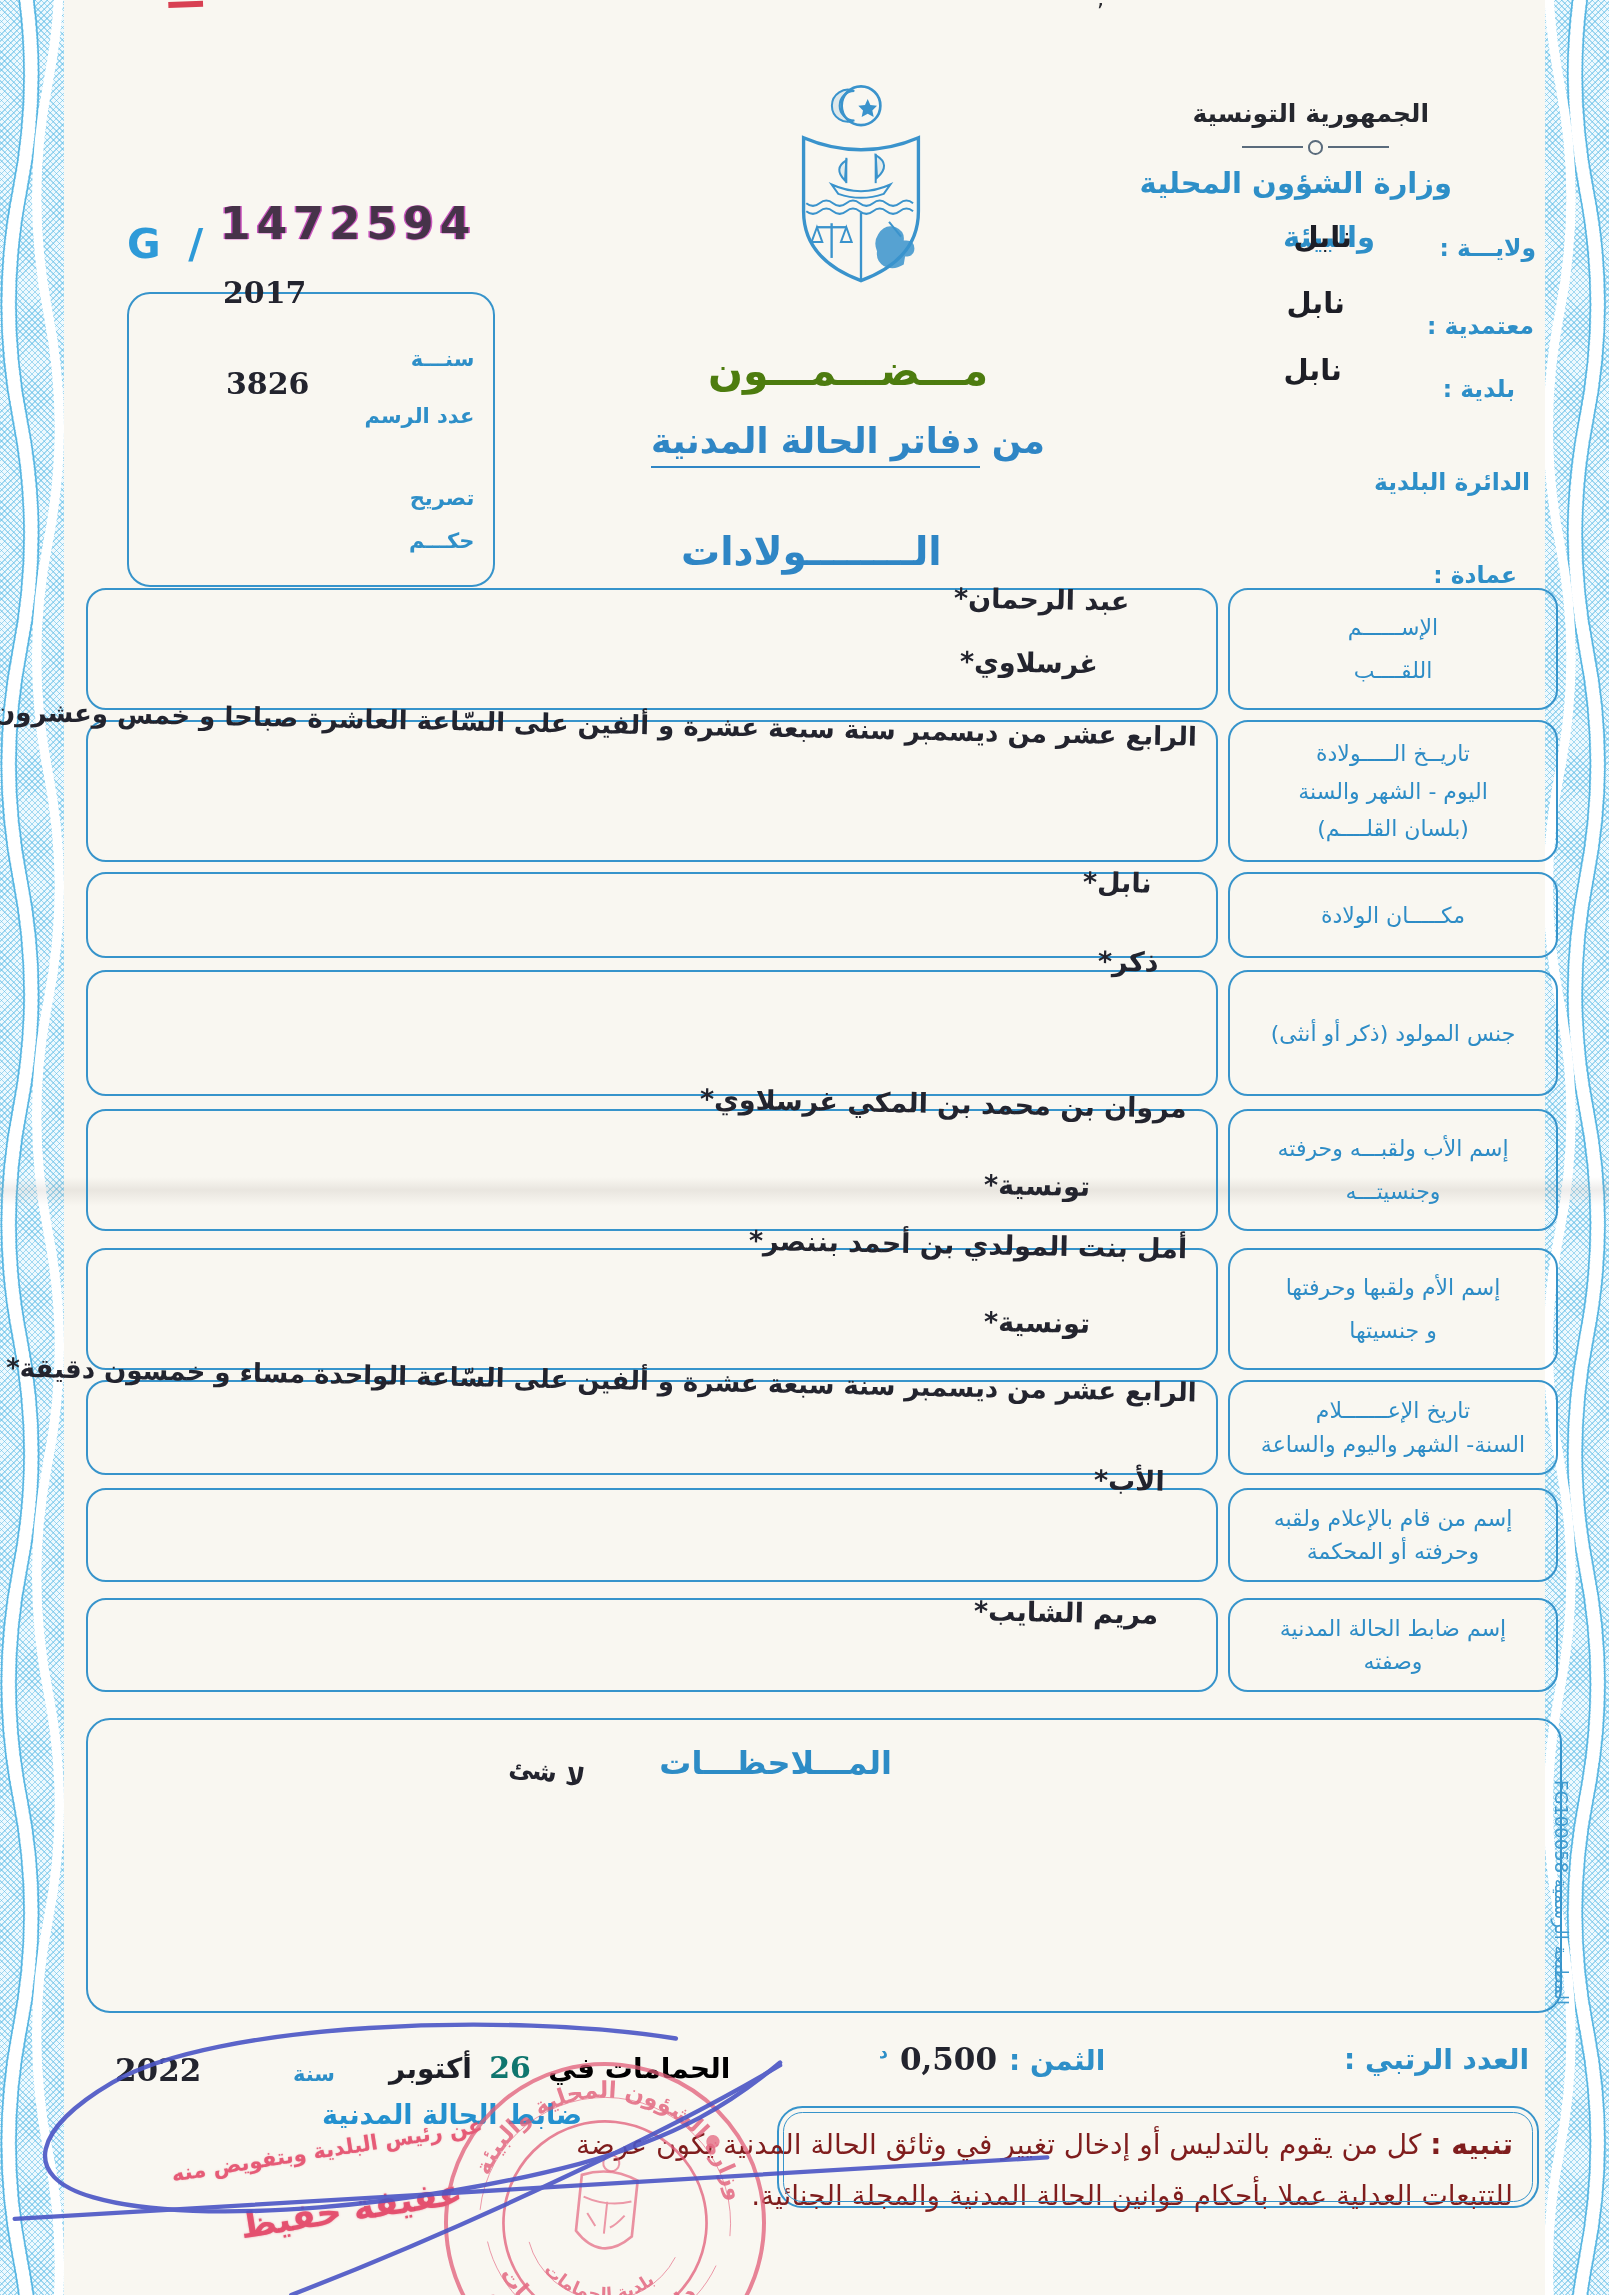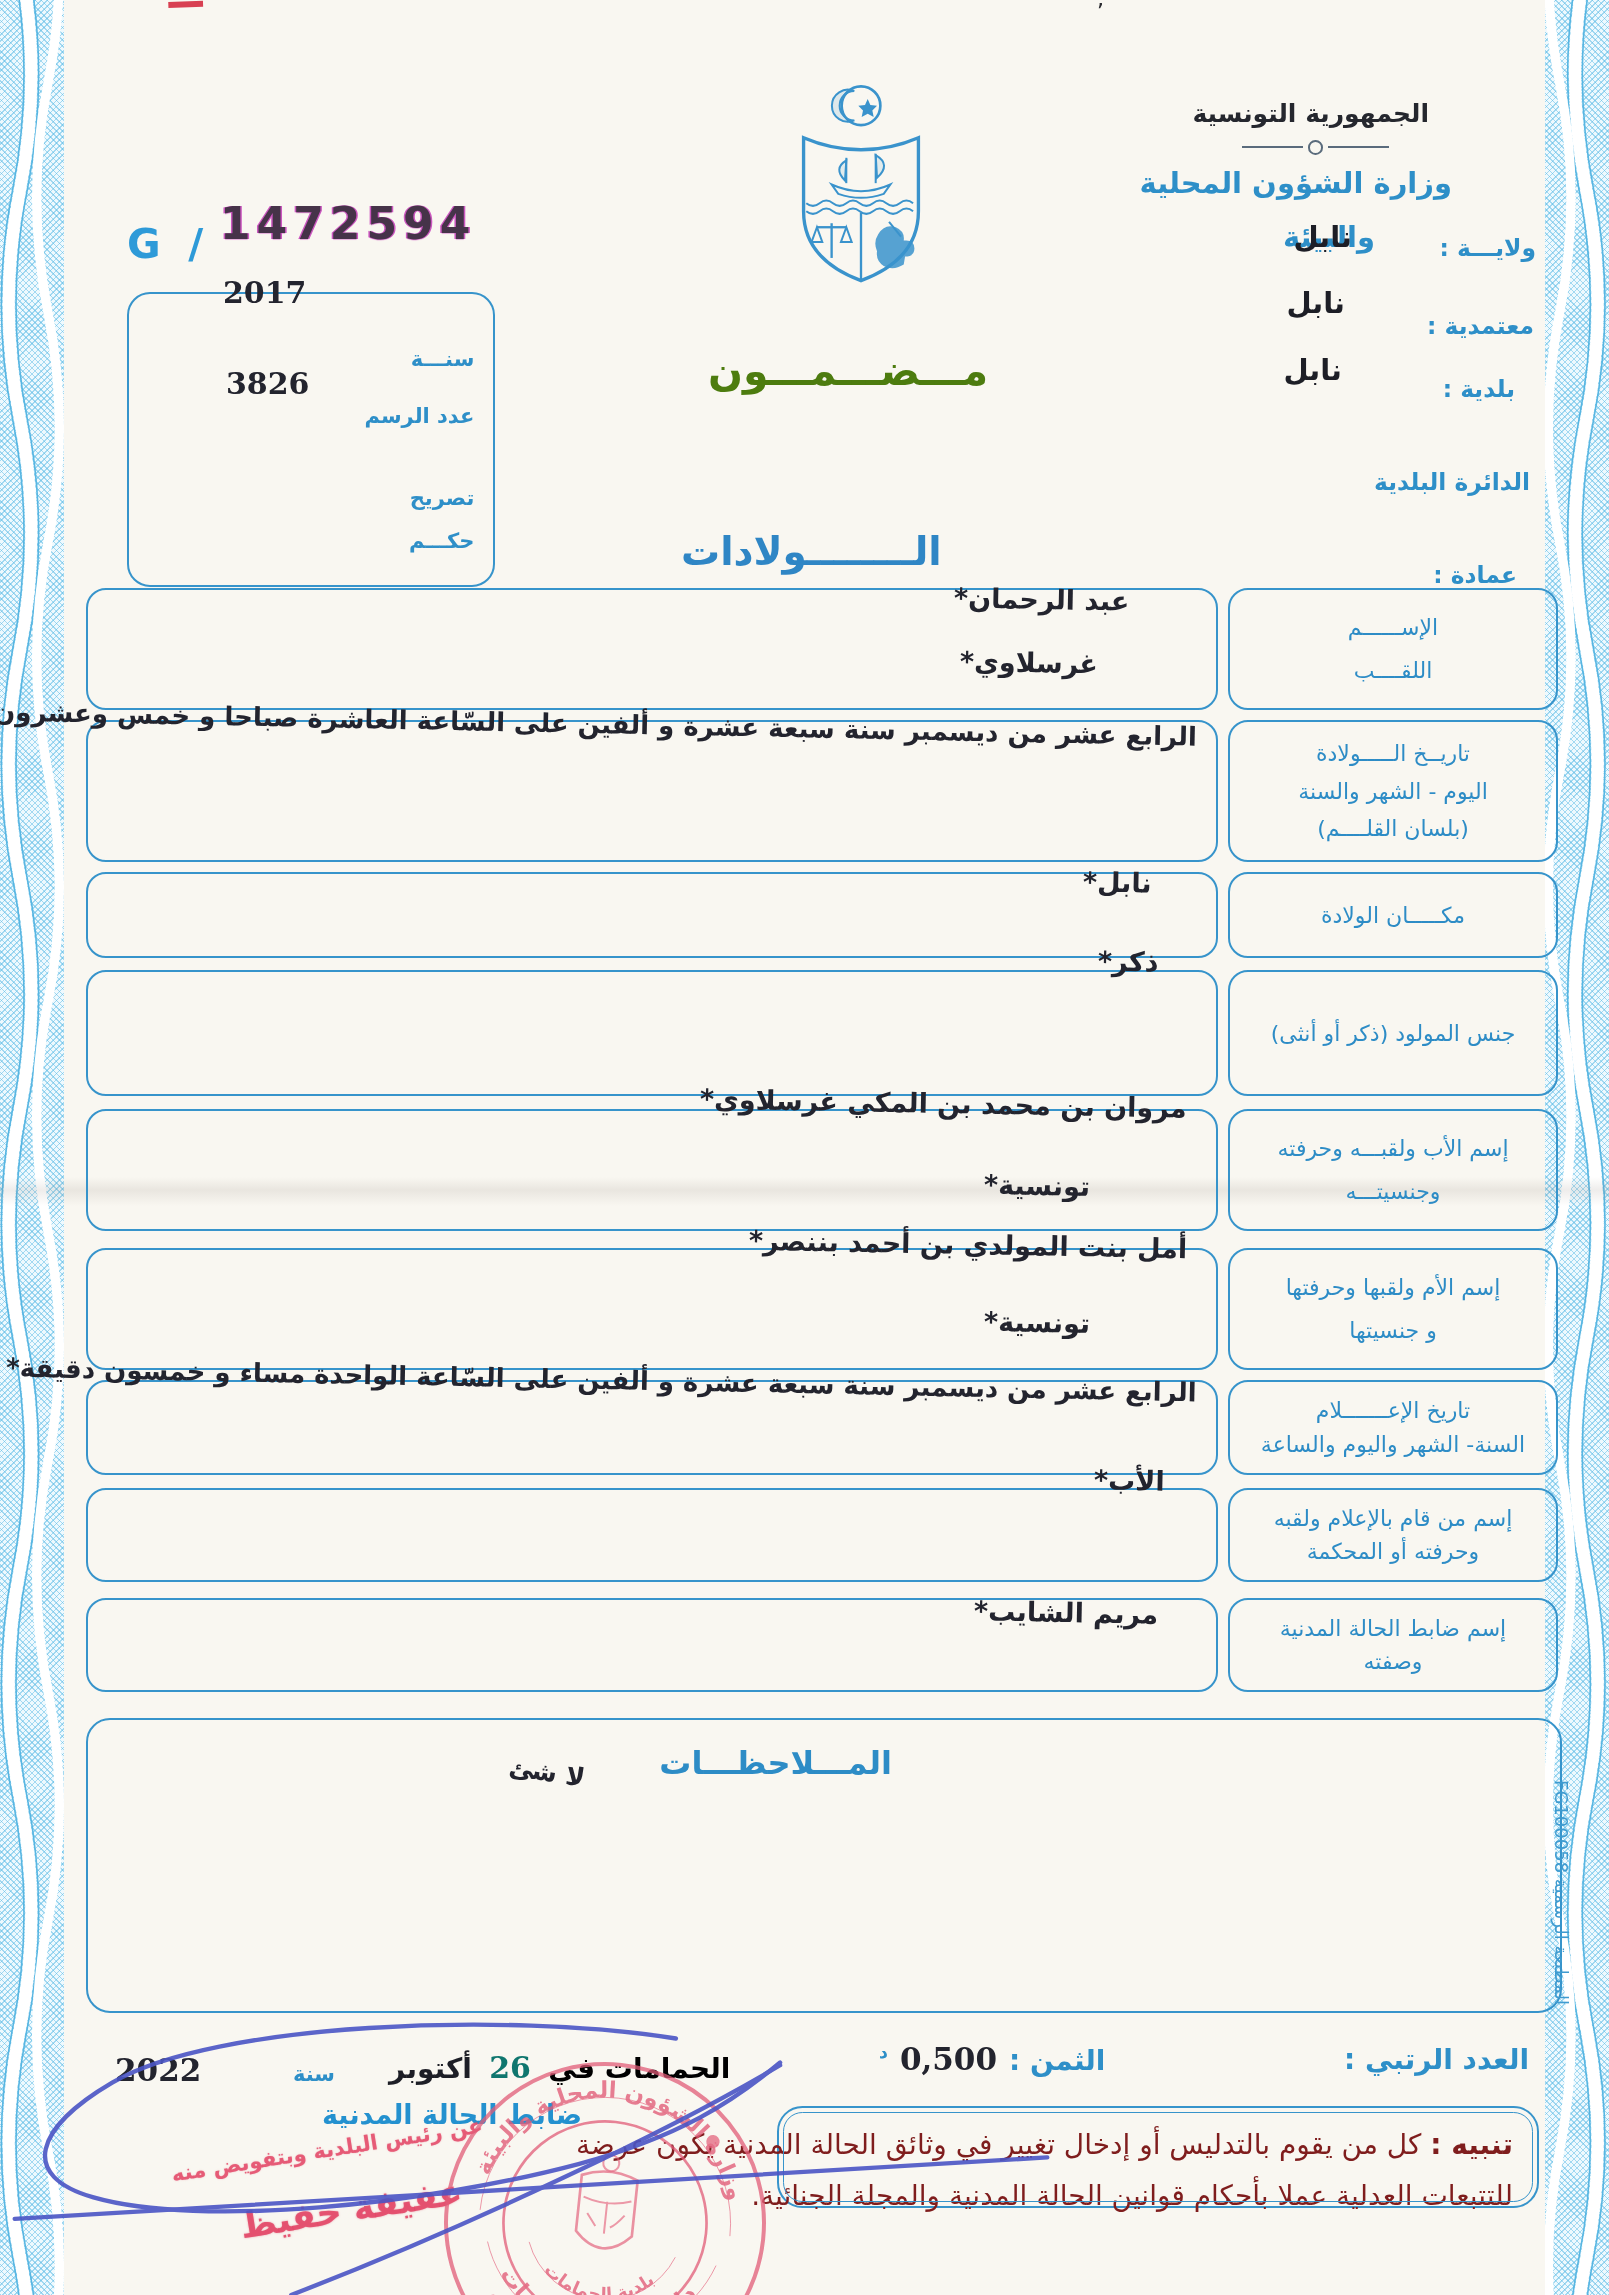--- a/index.html
+++ b/index.html
@@ -161,20 +161,23 @@
     <path d="M84 122 q-20 12 -2 30 z" stroke-width="3" fill="#3a93cc" fill-opacity=".12"></path>
     <path d="M128 114 q24 14 2 34 z" stroke-width="3" fill="#3a93cc" fill-opacity=".12"></path>
     <line x1="62" y1="216" x2="62" y2="268" stroke-width="3.5"></line>
     <line x1="40" y1="222" x2="84" y2="222" stroke-width="3.5"></line>
     <path d="M40 222 l-8 22 h16 z M84 222 l-8 22 h16 z" stroke-width="3"></path>
     <path d="M132 232 q10 -16 26 -10 q14 6 12 20 q16 -2 16 12 q0 12 -14 12 l-2 12 q-16 10 -30 2 q-12 -8 -10 -22 q-6 -14 2 -26 z" fill="#3a93cc" fill-opacity=".85" stroke="none"></path>
     <line x1="148" y1="214" x2="166" y2="236" stroke-width="3"></line>
   </svg>
 
   <div class="abs rtl title1 nowrap" style="left:708px;top:347px;">مـــضـــمـــون</div>
+  <div class="abs rtl title2 nowrap" style="left:651px;top:421px;">
+    <span>من </span><span class="und">دفاتر الحالة المدنية</span>
+  </div>
   <div class="abs rtl title3 nowrap" style="left:681px;top:529px;">الــــــــولادات</div>
 
   <div class="row" style="top:588px;height:122px;">
     <div class="vbox"></div>
     <div class="lbox">
       <div class="lbl">الإســــــم</div>
       <div class="lbl">اللقــــب</div>
     </div>
     <div class="val" style="right:428px;top:-4px;">عبد الرحمان*</div>
     <div class="val" style="right:460px;top:59px;">غرسلاوي*</div>

